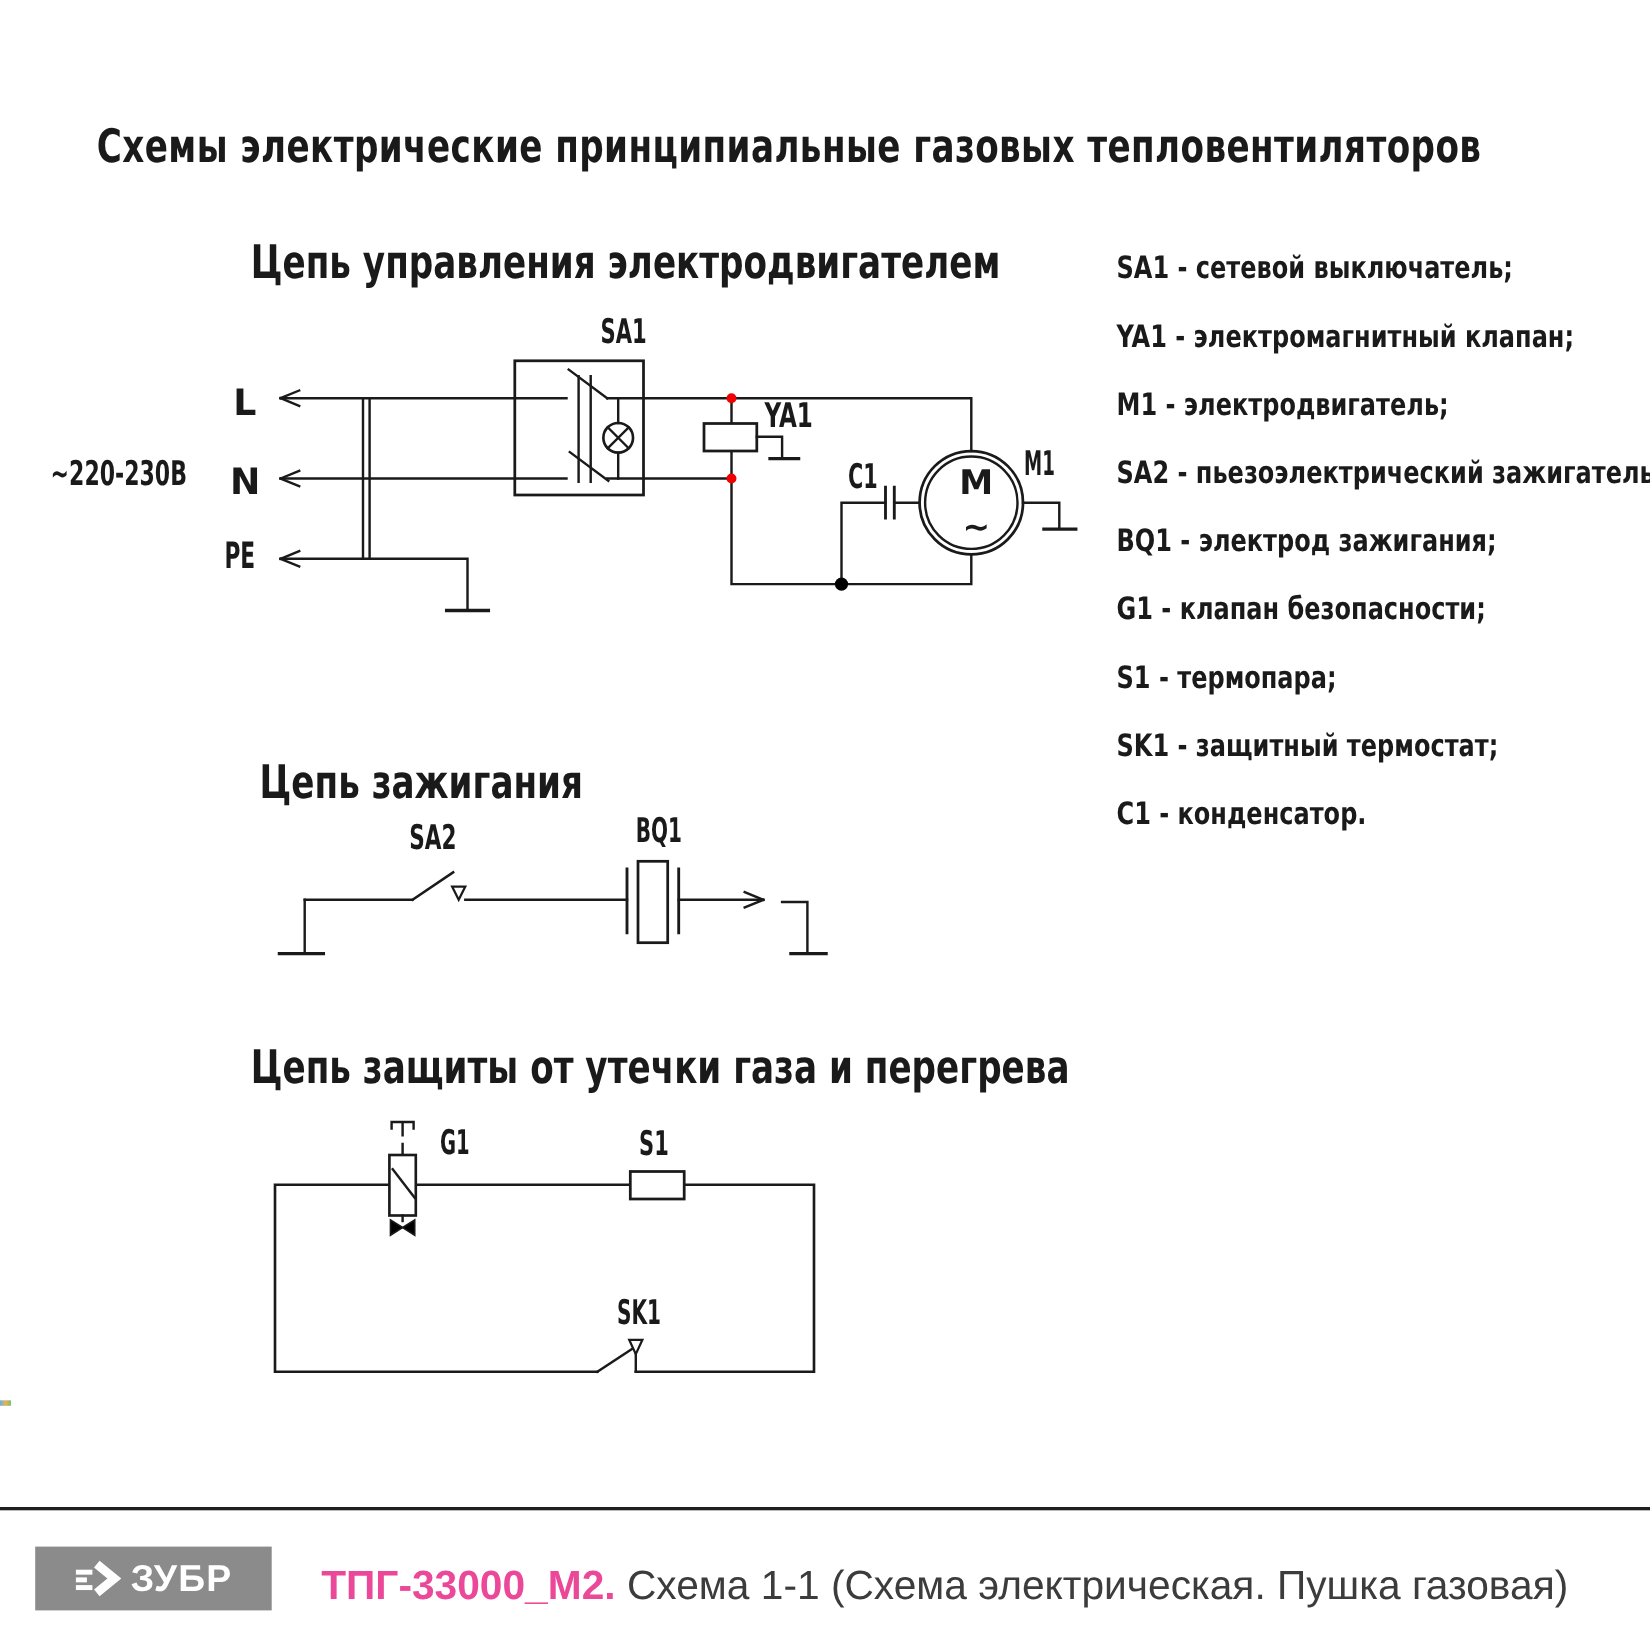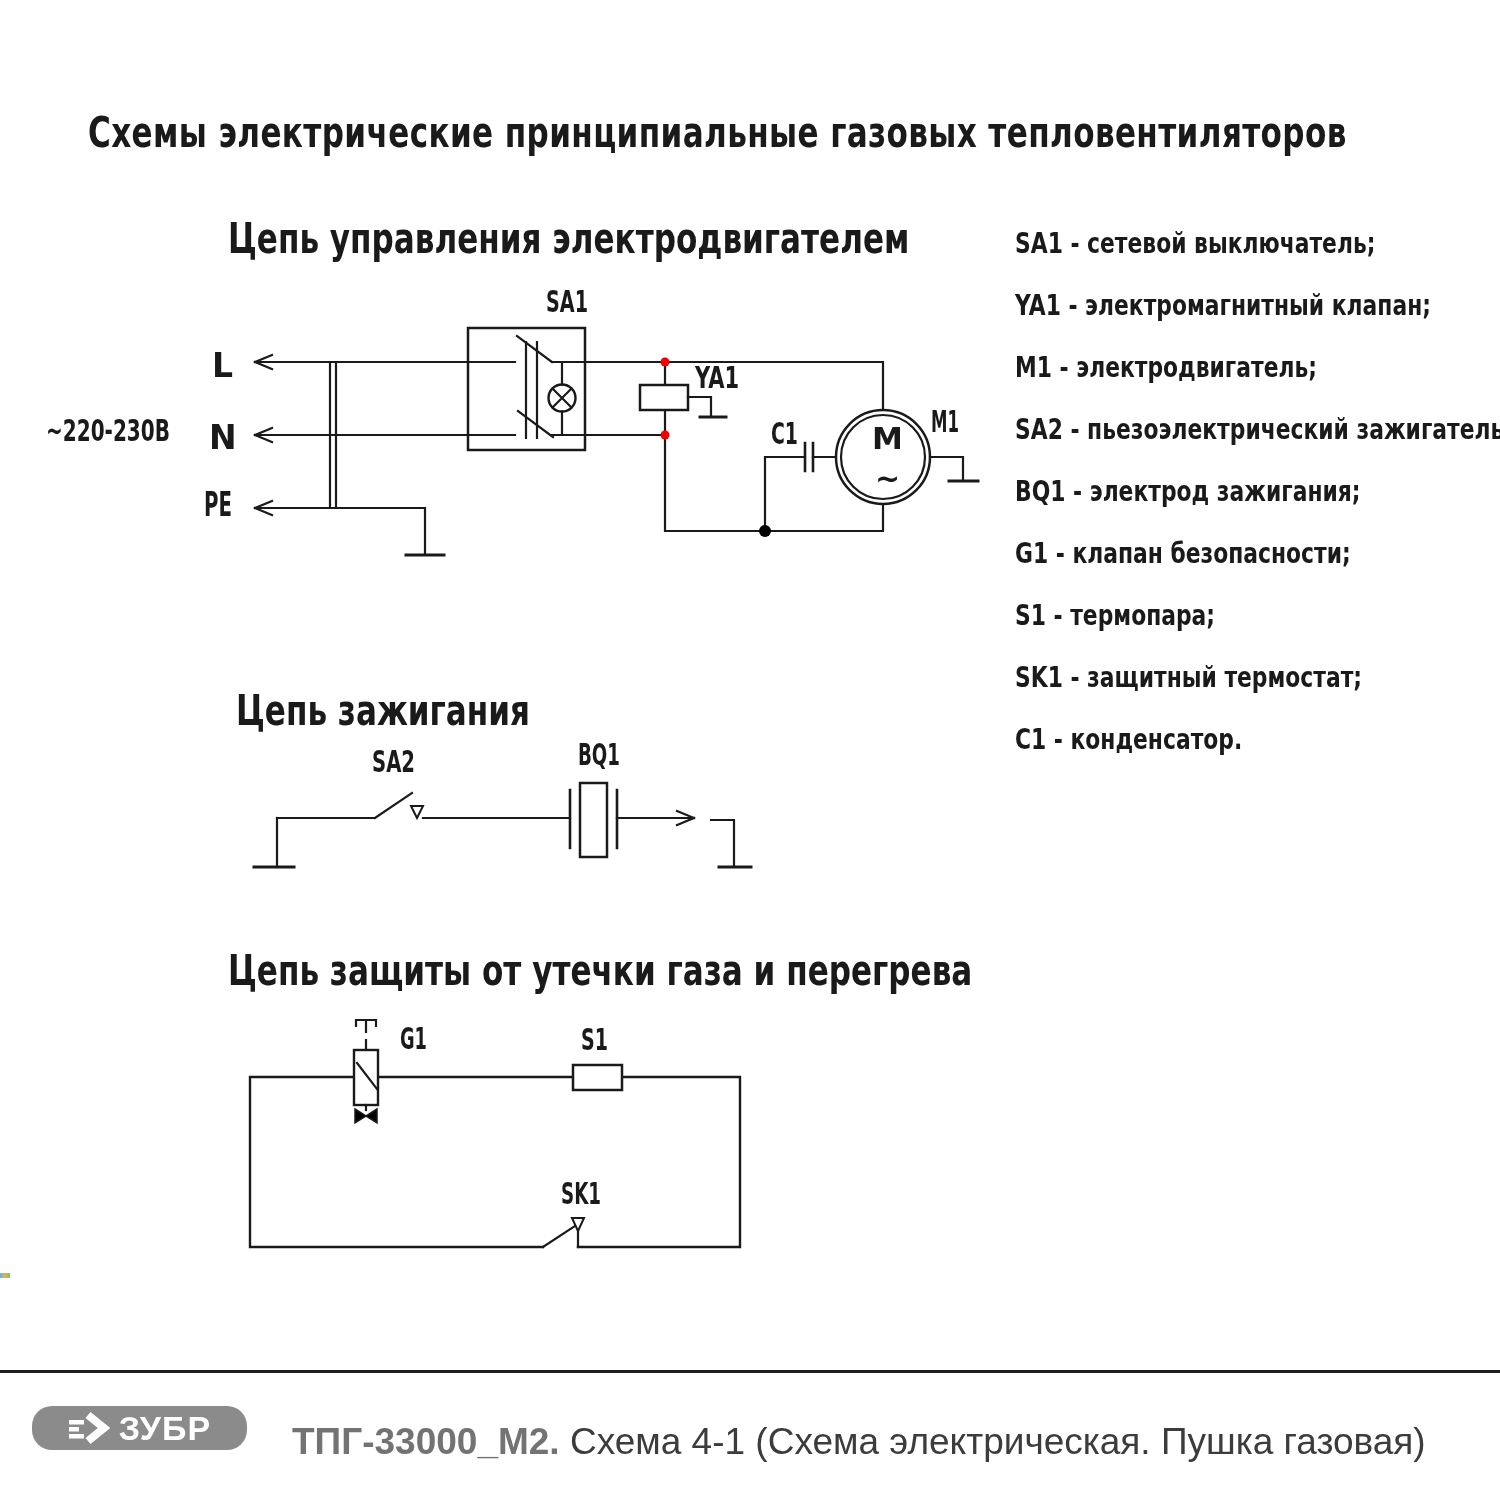--- a/index.html
+++ b/index.html
@@ -10,27 +10,27 @@
   .page-title{left:88px;top:108px;font-size:42px;font-weight:600;letter-spacing:0.5px;}
   .c1-title{left:228px;top:214px;font-size:42px;font-weight:600;}
   .c2-title{left:236px;top:686px;font-size:42px;font-weight:600;}
   .c3-title{left:228px;top:946px;font-size:42px;font-weight:600;}
   .legend{left:1015px;top:213px;font-size:28px;font-weight:600;transform:scaleX(0.78);
           transform-origin:0 0;}
   .legend-item{line-height:62px;white-space:nowrap;}
   .schematic{left:0;top:0;}
   svg text{font-family:"DejaVu Sans","Liberation Sans",sans-serif;fill:#1a1a1a;font-weight:600;}
   .divider{left:0;top:1370px;width:1500px;height:3px;background:#1f1f1f;}
-  .logo-box{left:32px;top:1406px;width:215px;height:44px;display:flex;align-items:center;
-            justify-content:center;gap:9px;border-radius:20px;}
+  .logo-box{left:32px;top:1406px;width:215px;height:58px;display:flex;align-items:center;
+            justify-content:center;gap:9px;}
   .logo-text{color:#ffffff;font-size:34px;font-weight:800;letter-spacing:1px;
              font-family:"Liberation Sans",sans-serif;}
   .footer-line{left:292px;top:1420px;font-size:37px;line-height:44px;white-space:nowrap;
                font-family:"Liberation Sans",sans-serif;}
-  .footer-model{font-weight:700;color:#737373;}
+  .footer-model{font-weight:700;color:#ec4899;}
   .footer-caption{font-weight:300;color:#3c3c3c;}
   .artifact{left:0;top:1273px;width:10px;height:5px;
             background:linear-gradient(90deg,#49a7d8,#e8a23b,#59b85a);opacity:0.85;}
 </style>
 </head>
 <body>
 
 <div class="canvas">
 
   <div class="abs page-title condensed">Схемы электрические принципиальные газовых тепловентиляторов</div>
@@ -154,16 +154,16 @@
       <rect x="1" y="10" width="15" height="4.5" fill="#ffffff"></rect>
       <rect x="1" y="17" width="10" height="4.5" fill="#ffffff"></rect>
       <rect x="1" y="24" width="15" height="4.5" fill="#ffffff"></rect>
       <path d="M20 5 L36 18 L20 31" stroke="#ffffff" stroke-width="8" fill="none"></path>
     </svg>
     <span class="logo-text">ЗУБР</span>
   </div>
 
   <div class="abs footer-line">
     <span class="footer-model">ТПГ-33000_М2.</span>
-    <span class="footer-caption">Схема 4-1 (Схема электрическая. Пушка газовая)</span>
+    <span class="footer-caption">Схема 1-1 (Схема электрическая. Пушка газовая)</span>
   </div>
 
 </div>
 
 </body></html>

